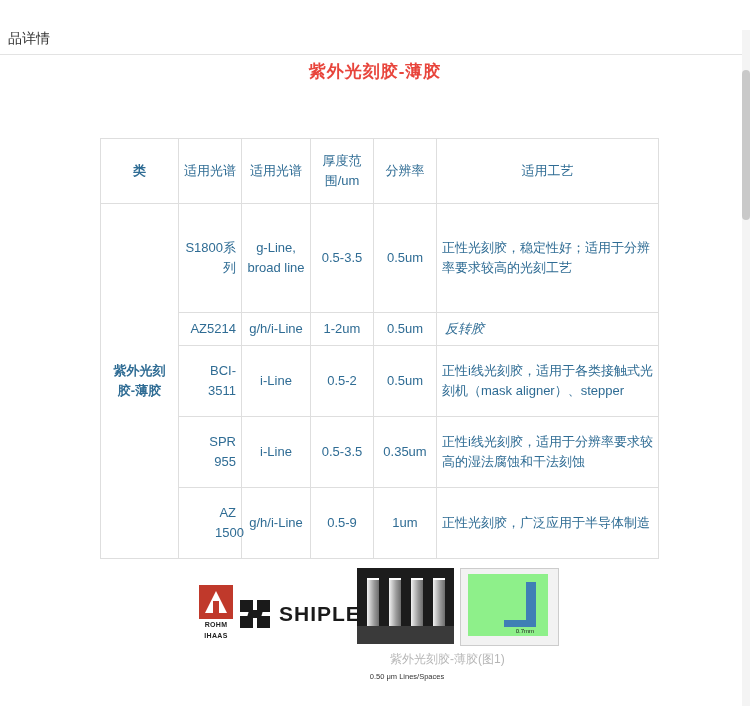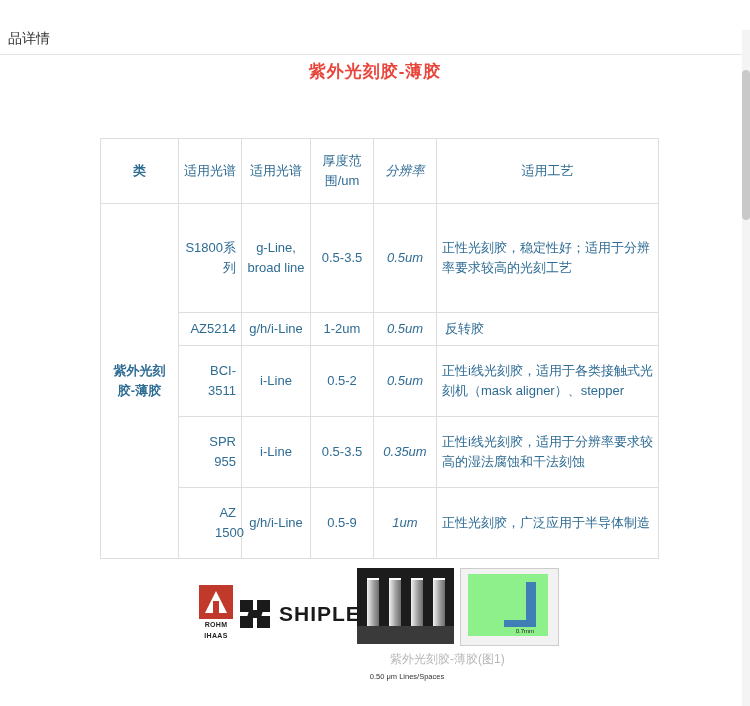--- a/index.html
+++ b/index.html
@@ -83,21 +83,20 @@
     text-align: center;
     margin-top: 20px;
   }
   td.c-thickness {
     width: 52px;
     text-align: center;
   }
   td.c-resolution {
     width: 52px;
     text-align: center;
-    font-style: italic;
   }
   td.c-process {
     text-align: left;
   }
   td.tall {
     height: 96px;
   }
   .rohm-logo {
     position: absolute;
     left: 196px;
@@ -306,21 +305,21 @@
     <td class="c-spectrum tall">g-Line, broad line</td>
     <td class="c-thickness tall">0.5-3.5</td>
     <td class="c-resolution tall">0.5um</td>
     <td class="c-process tall">正性光刻胶，稳定性好；适用于分辨率要求较高的光刻工艺</td>
   </tr>
   <tr>
     <td class="c-model">AZ5214</td>
     <td class="c-spectrum">g/h/i-Line</td>
     <td class="c-thickness">1-2um</td>
     <td class="c-resolution">0.5um</td>
-    <td style="text-align:left;padding-left:8px;">反转胶</td>
+    <td style="text-align:left;padding-left:8px;font-style:italic;">反转胶</td>
   </tr>
   <tr>
     <td class="c-model" style="height:58px;">BCI-3511</td>
     <td class="c-spectrum">i-Line</td>
     <td class="c-thickness">0.5-2</td>
     <td class="c-resolution">0.5um</td>
     <td class="c-process">正性i线光刻胶，适用于各类接触式光刻机（mask aligner）、stepper</td>
   </tr>
   <tr>
     <td class="c-model" style="height:58px;">SPR 955</td>

